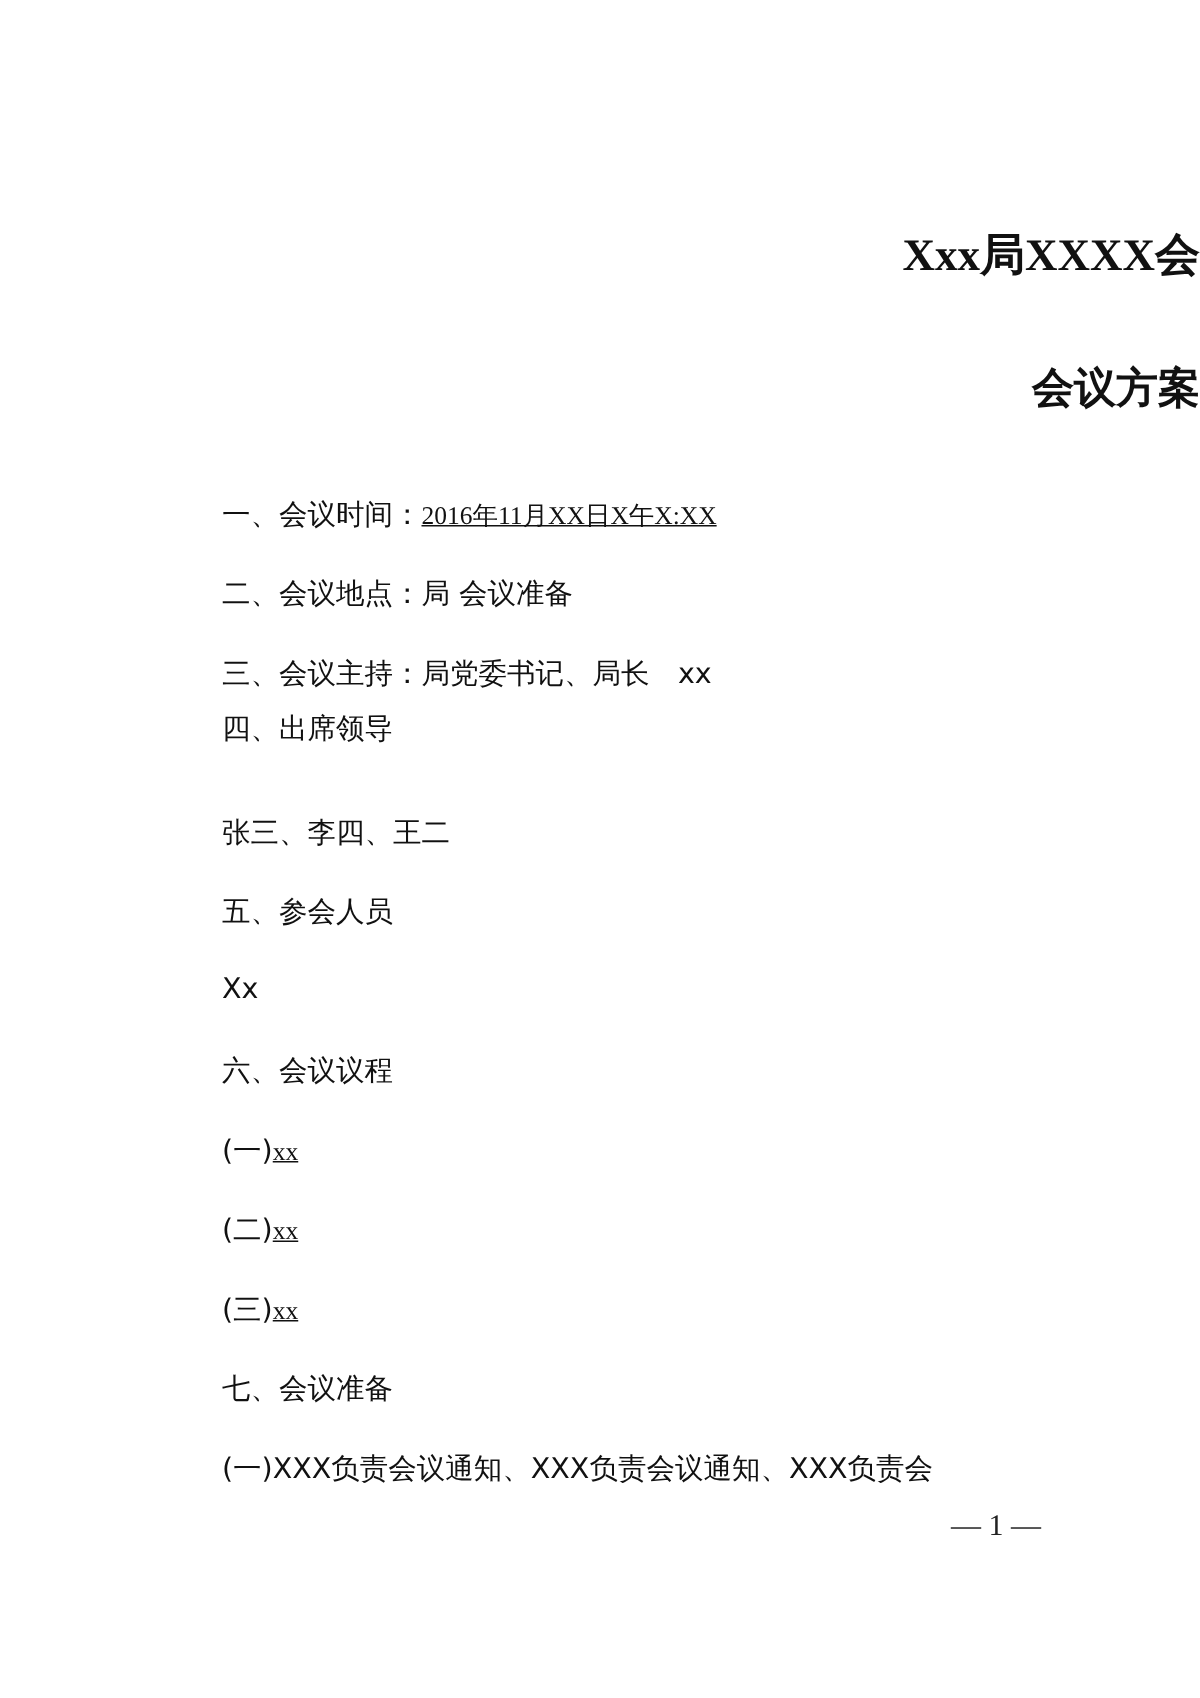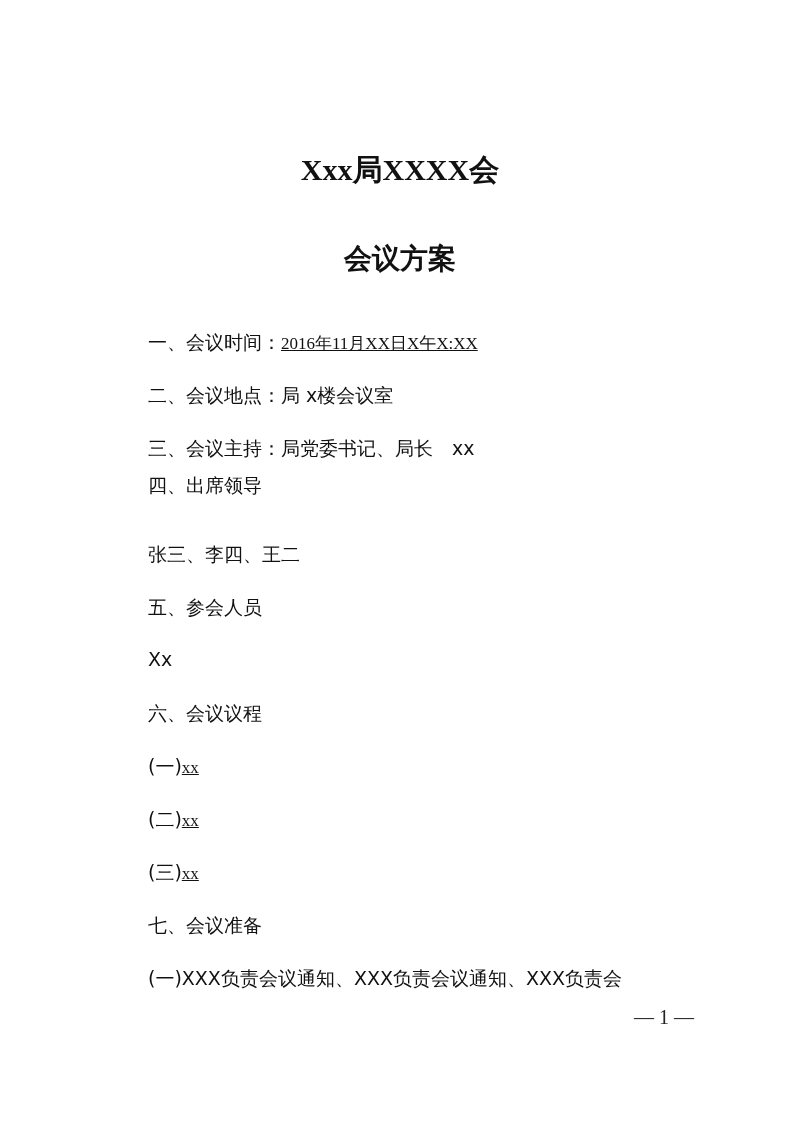--- a/index.html
+++ b/index.html
@@ -1,34 +1,34 @@
 <!DOCTYPE html>
 <html><head>
 <meta charset="utf-8">
 <style>
   html, body { margin: 0; padding: 0; background: #ffffff; }
   body { width: 800px; height: 1132px; position: relative; overflow: hidden;
          font-family: "DejaVu Sans", sans-serif; color: #111; }
-  .title { position: absolute; left: 0; width: 800px; text-align: center;
+  .title { position: absolute; left: 0; width: 800px; text-align: right;
            font-family: "Liberation Serif", "DejaVu Serif", serif; font-weight: bold; font-size: 30px; }
   .title.t1 { top: 150px; }
   .title.t2 { top: 208px; font-family: "DejaVu Sans", sans-serif; font-size: 28px; margin-top: 32px; }
   .line { position: absolute; left: 148px; font-size: 19px; white-space: nowrap; }
   .serif { font-family: "Liberation Serif", "DejaVu Serif", serif; font-size: 17px; text-decoration: underline; }
   .pagenum { position: absolute; top: 1006px; left: 634px; font-family: "Liberation Serif", serif; font-size: 20px; color: #222; }
 </style>
 </head>
 <body>
 
 <div>
   <div class="title t1">Xxx局XXXX会</div>
   <div class="title t2">会议方案</div>
 
   <div class="line" style="top:330px"><span>一、会议时间：</span><span class="serif">2016年11月XX日X午X:XX</span></div>
-  <div class="line" style="top:383px"><span>二、会议地点：</span><span>局 x楼会议室</span></div>
+  <div class="line" style="top:383px"><span>二、会议地点：</span><span>局 会议准备</span></div>
   <div class="line" style="top:436px"><span>三、会议主持：</span><span>局党委书记、局长　xx</span></div>
   <div class="line" style="top:473px">四、出席领导</div>
   <div class="line" style="top:542px">张三、李四、王二</div>
   <div class="line" style="top:595px">五、参会人员</div>
   <div class="line" style="top:648px">Xx</div>
   <div class="line" style="top:701px">六、会议议程</div>
   <div class="line" style="top:754px"><span>(一)</span><span class="serif">xx</span></div>
   <div class="line" style="top:807px"><span>(二)</span><span class="serif">xx</span></div>
   <div class="line" style="top:860px"><span>(三)</span><span class="serif">xx</span></div>
   <div class="line" style="top:913px">七、会议准备</div>

